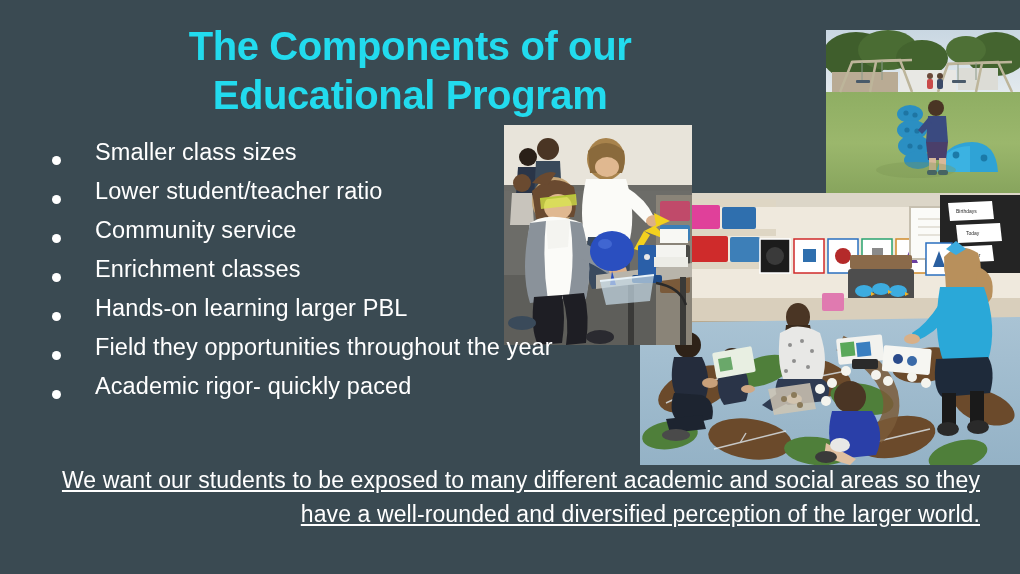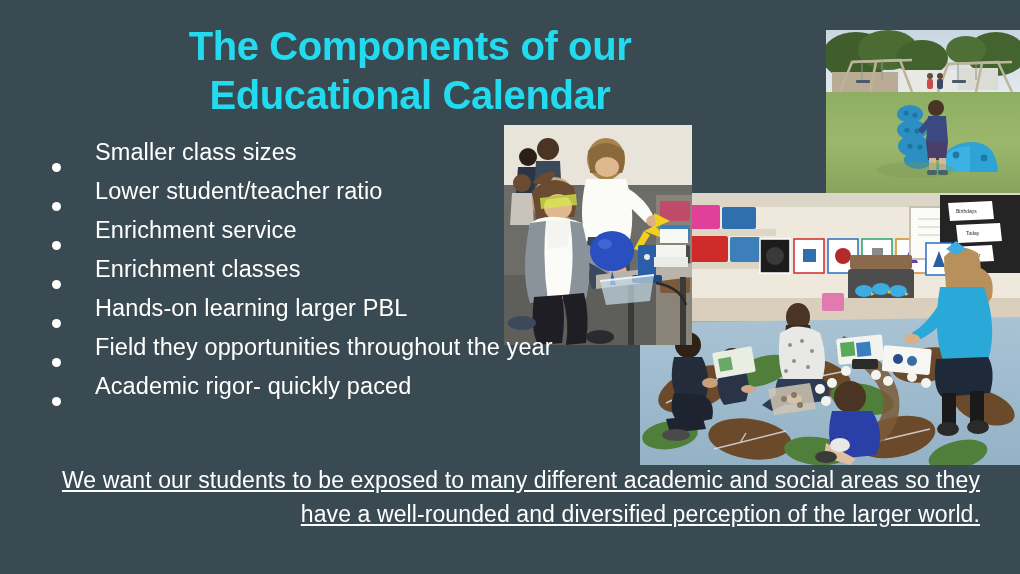--- a/index.html
+++ b/index.html
@@ -37,21 +37,21 @@
     left: 52px;
     top: 133px;
     width: 620px;
     z-index: 6;
     list-style: none;
     margin: 0;
     padding: 0;
   }
   .bullet-item {
     display: flex;
-    align-items: flex-end;
+    align-items: center;
     height: 39px;
     color: #ffffff;
     font-size: 23.5px;
     line-height: 39px;
     letter-spacing: 0.1px;
     white-space: nowrap;
   }
   .bullet-dot {
     flex: 0 0 auto;
     width: 9px;
@@ -114,35 +114,35 @@
 
   .photo svg { display: block; width: 100%; height: 100%; }
 </style>
 </head>
 <body>
 
 <div class="slide">
 
   <div class="title">
     <div>The Components of our</div>
-    <div>Educational Calendar</div>
+    <div>Educational Program</div>
   </div>
 
   <ul class="bullets">
     <li class="bullet-item">
       <span class="bullet-dot"></span>
       <span class="bullet-text">Smaller class sizes</span>
     </li>
     <li class="bullet-item">
       <span class="bullet-dot"></span>
       <span class="bullet-text">Lower student/teacher ratio</span>
     </li>
     <li class="bullet-item">
       <span class="bullet-dot"></span>
-      <span class="bullet-text">Enrichment service</span>
+      <span class="bullet-text">Community service</span>
     </li>
     <li class="bullet-item">
       <span class="bullet-dot"></span>
       <span class="bullet-text">Enrichment classes</span>
     </li>
     <li class="bullet-item">
       <span class="bullet-dot"></span>
       <span class="bullet-text">Hands-on learning larger PBL</span>
     </li>
     <li class="bullet-item">

